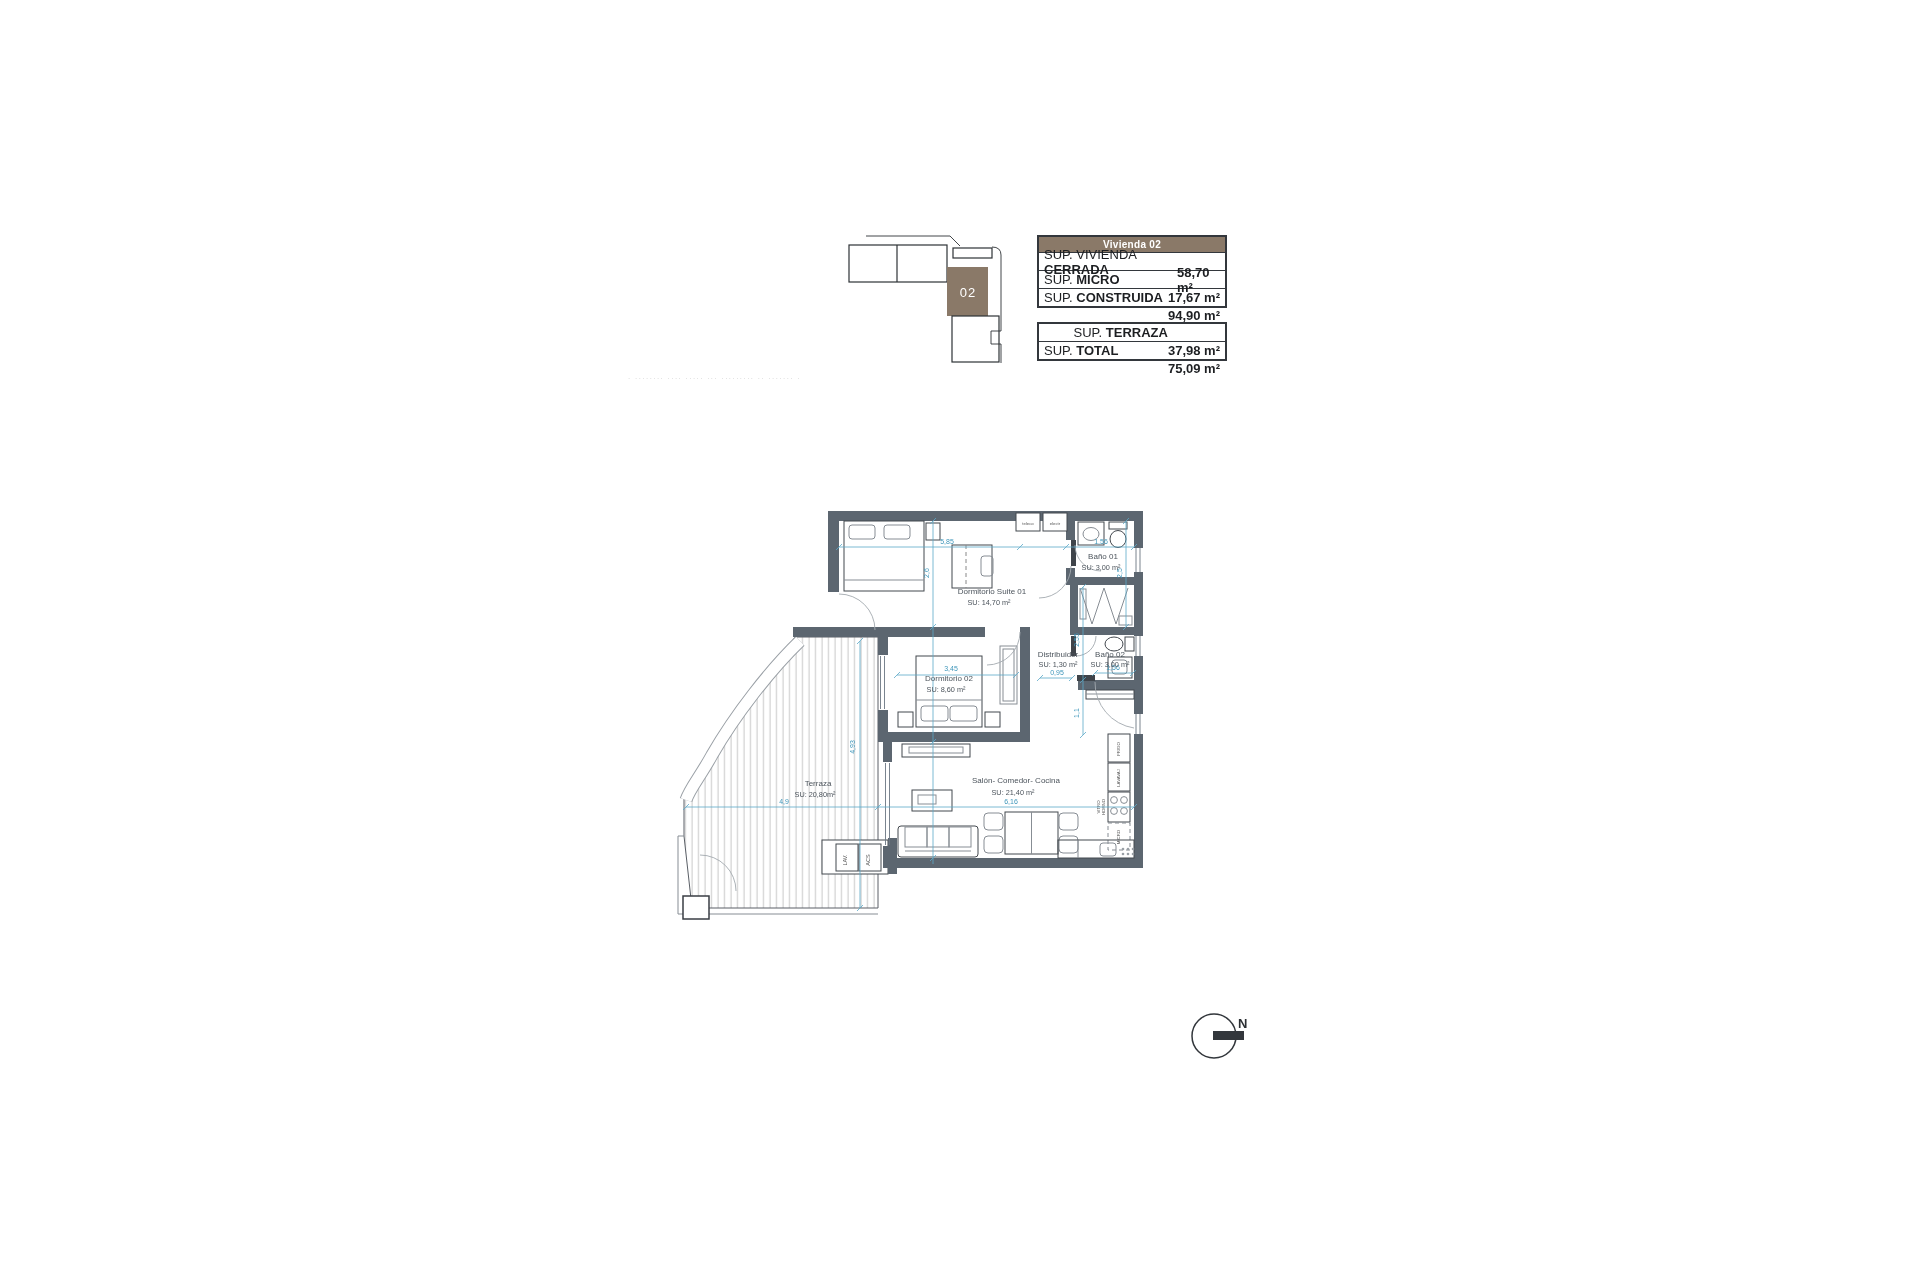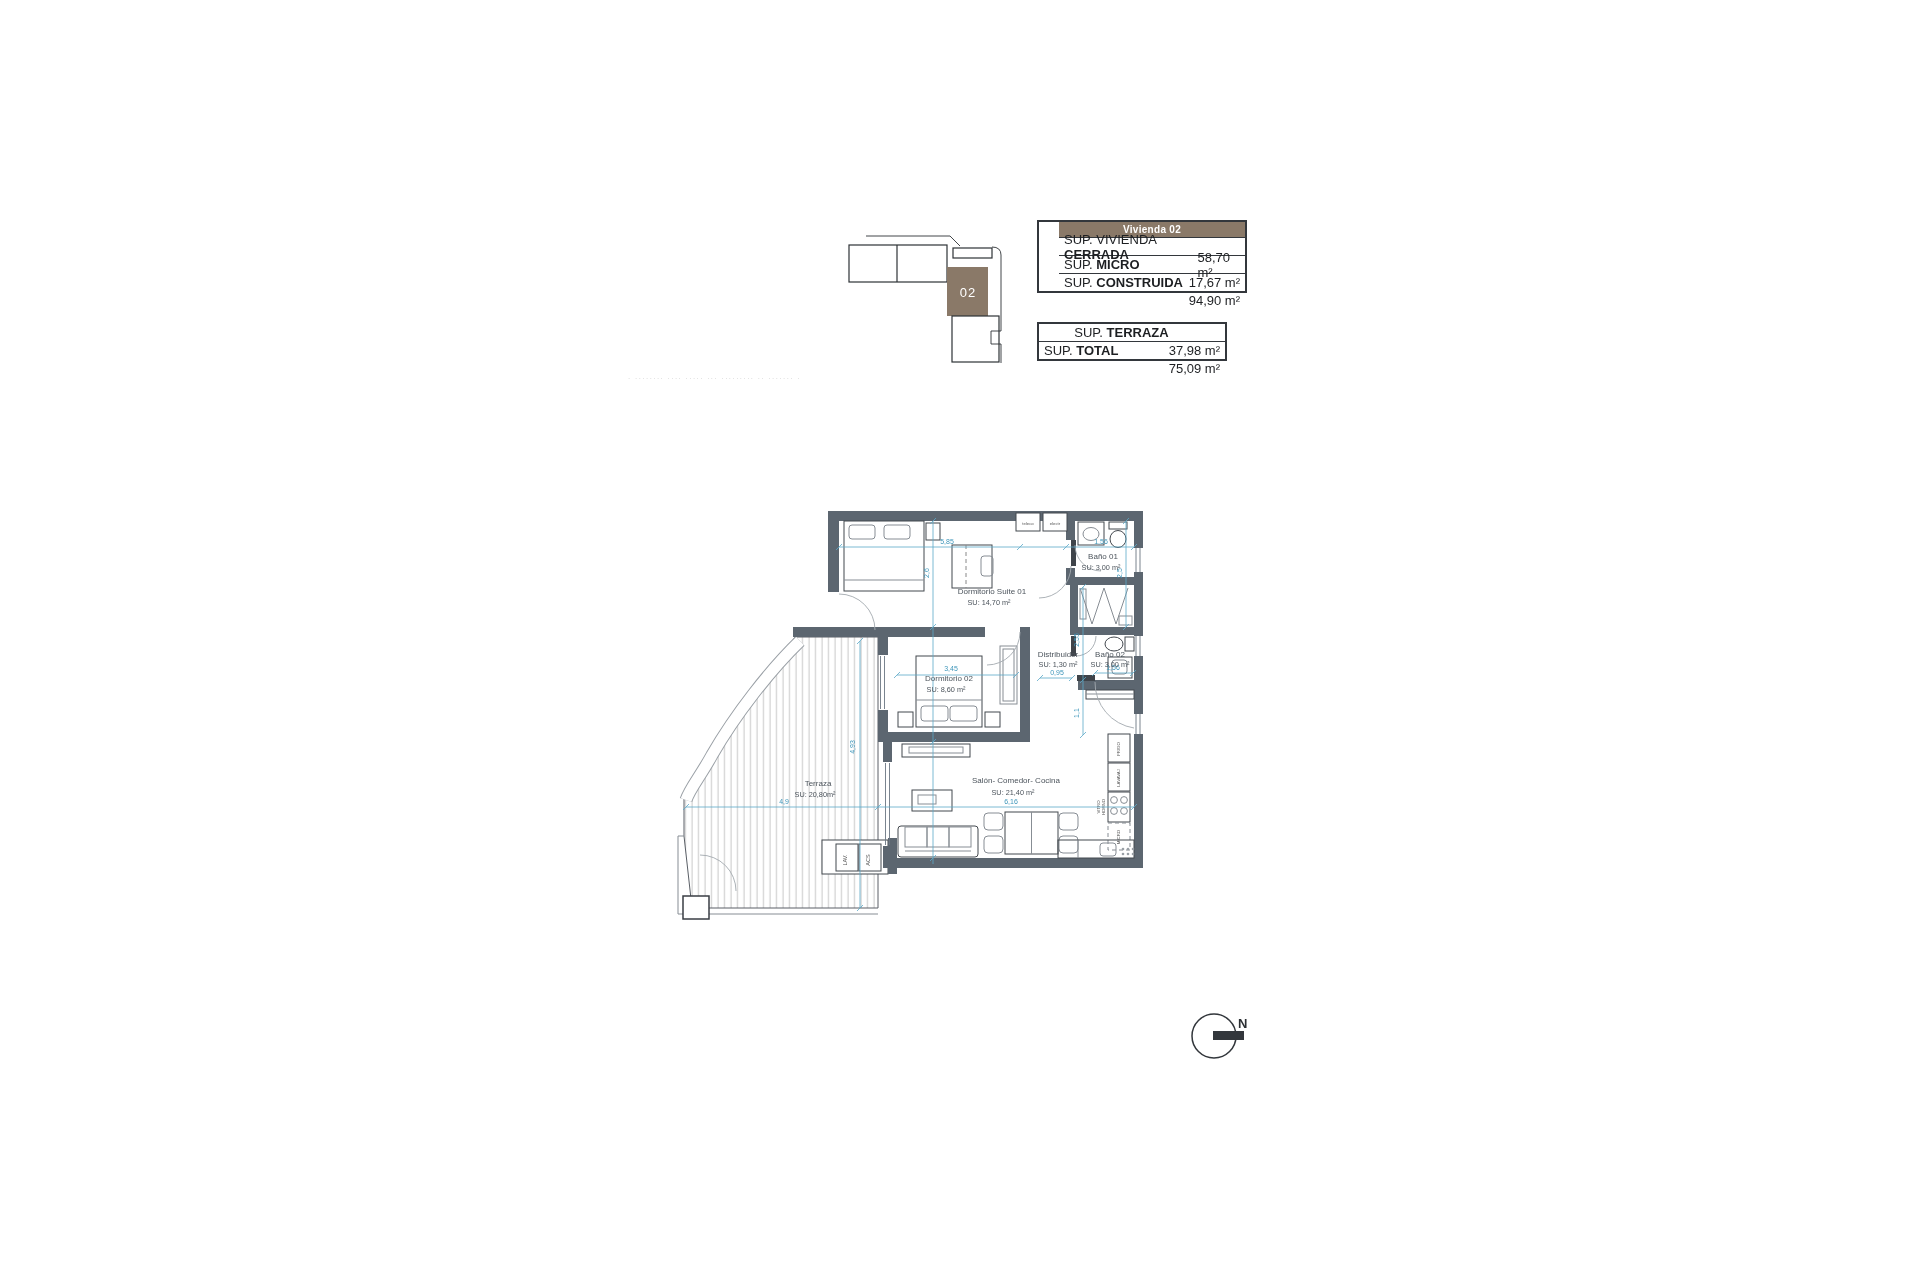--- a/index.html
+++ b/index.html
@@ -19,28 +19,28 @@
   .winline{stroke:#6b7682;stroke-width:0.9;}
   .dimline{stroke:var(--dim);stroke-width:0.8;fill:none;}
   .dimtext{fill:var(--dimtext);font-size:7px;}
   .rname{fill:var(--label);font-size:8px;}
   .rarea{fill:var(--label);font-size:7.3px;}
   .tiny{fill:#555;font-size:4.3px;}
   .tiny2{fill:#555;font-size:5.5px;}
   .keyline{fill:none;stroke:#2e3236;stroke-width:1.2;}
   
   .atable{position:absolute;left:1037px;width:186px;border:2px solid #33373c;background:#fff;}
-  .t1{top:220px;padding-left:20px;} .t2{top:322px;}
+  .t1{top:235px;} .t2{top:322px;}
   .thead{height:15px;background:var(--brown);color:#fff;font-size:10px;font-weight:bold;
          text-align:center;line-height:15px;letter-spacing:0.3px;}
   .trow{height:17px;display:flex;justify-content:space-between;align-items:center;
         padding:0 5px;border-top:1px solid #33373c;font-size:13px;color:#1d1f22;}
   .t2 .trow:first-child{border-top:none;justify-content:flex-end;}
   .tlabel b{font-weight:bold;}
-  .tval{font-weight:normal;margin-top:36px;}
+  .tval{font-weight:bold;margin-top:36px;}
   .fineprint{position:absolute;left:628px;top:375px;width:175px;font-size:6.5px;
              color:#d6d6d6;letter-spacing:1.5px;white-space:nowrap;overflow:hidden;}
 </style>
 </head>
 <body>
 
 <svg width="1920" height="1280" viewBox="0 0 1920 1280" style="position:absolute;left:0;top:0;">
   <defs>
     <pattern id="deck" width="6.5" height="10" patternUnits="userSpaceOnUse">
       <path d="M3 0 V10" stroke="#c6c6c6" stroke-width="1" fill="none"></path>

